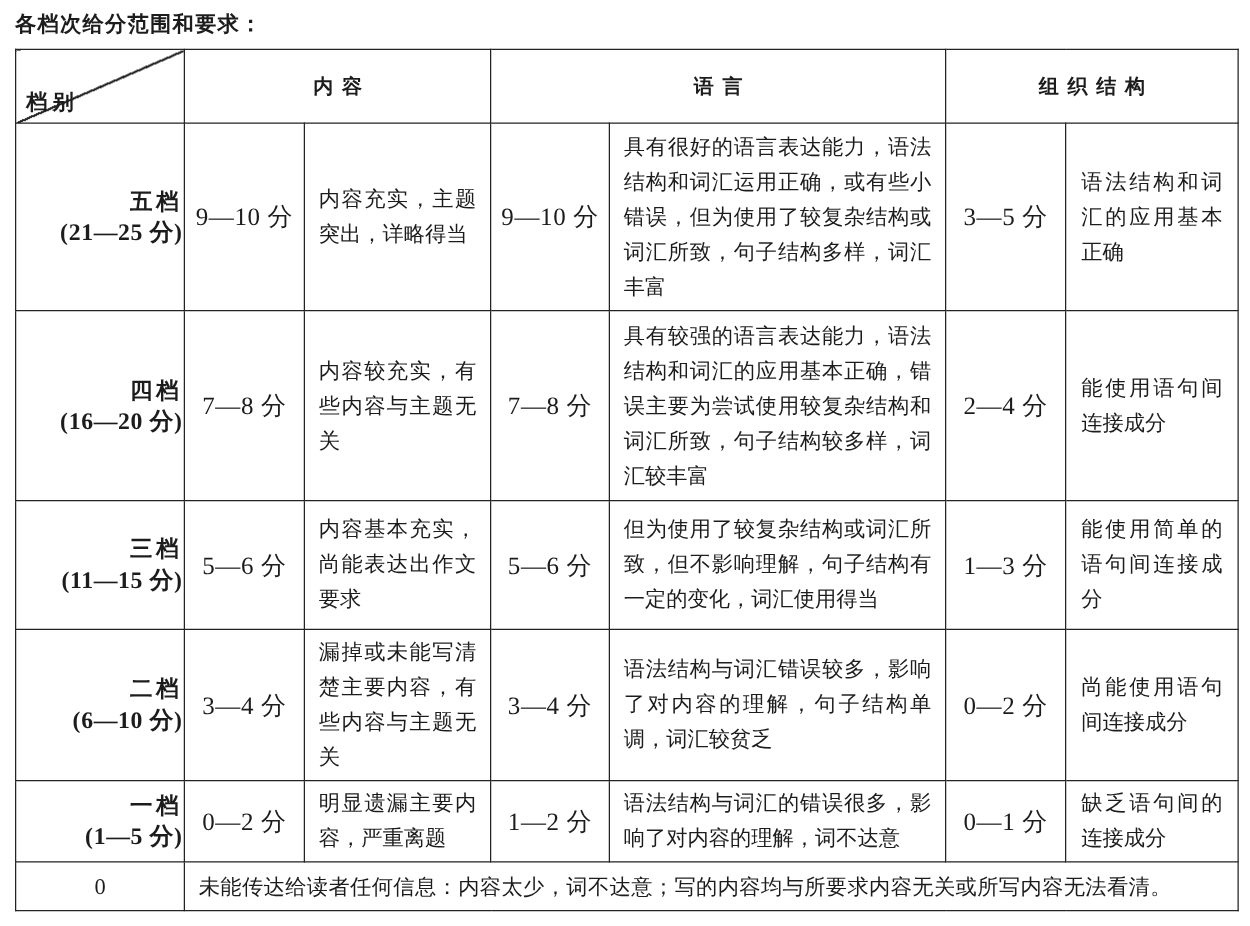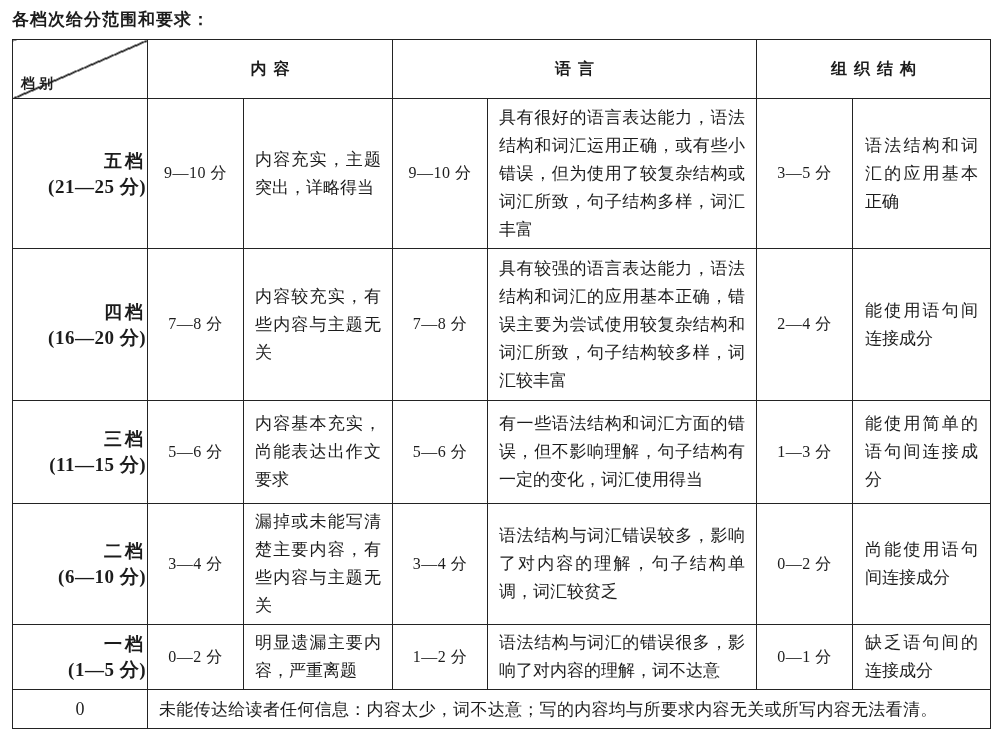--- a/index.html
+++ b/index.html
@@ -61,39 +61,39 @@
       #232323 calc(50% - 0.9px),
       #232323 calc(50% + 0.9px),
       transparent calc(50% + 0.9px));
   }
   .corner-tr {
     position: absolute; top: 20px; right: 8px;
     font-weight: bold; font-size: 17px; letter-spacing: 5px; margin-top: 48px;
   }
   .corner-bl {
     position: absolute; bottom: 5px; left: 8px;
-    font-weight: bold; font-size: 14px; letter-spacing: 4px;
+    font-weight: bold; font-size: 17px; letter-spacing: 4px;
   }
 
   
   .level-cell { text-align: right; }
   .level-name {
     font-weight: bold; font-size: 18px;
     letter-spacing: 3px; text-indent: 3px;
     line-height: 26px;
   }
   .level-range {
     font-weight: bold; font-size: 19px;
     line-height: 26px; letter-spacing: 0.5px;
   }
 
   
   .score-cell {
     text-align: center;
-    font-size: 16px;
+    font-size: 20px;
     letter-spacing: 0.5px;
   }
 
   
   .desc-cell {
     font-size: 17px;
     line-height: 28px;
     padding: 4px 11px;
     text-align: justify;
     text-justify: inter-character;
@@ -164,21 +164,21 @@
     </tr>
 
     <tr class="r2">
       <td class="level-cell">
         <div class="level-name">三档</div>
         <div class="level-range">(11—15 分)</div>
       </td>
       <td class="score-cell">5—6 分</td>
       <td class="desc-cell">内容基本充实，尚能表达出作文要求</td>
       <td class="score-cell">5—6 分</td>
-      <td class="desc-cell">有一些语法结构和词汇方面的错误，但不影响理解，句子结构有一定的变化，词汇使用得当</td>
+      <td class="desc-cell">但为使用了较复杂结构或词汇所致，但不影响理解，句子结构有一定的变化，词汇使用得当</td>
       <td class="score-cell">1—3 分</td>
       <td class="desc-cell desc-narrow">能使用简单的语句间连接成分</td>
     </tr>
 
     <tr class="r3">
       <td class="level-cell">
         <div class="level-name">二档</div>
         <div class="level-range">(6—10 分)</div>
       </td>
       <td class="score-cell">3—4 分</td>

